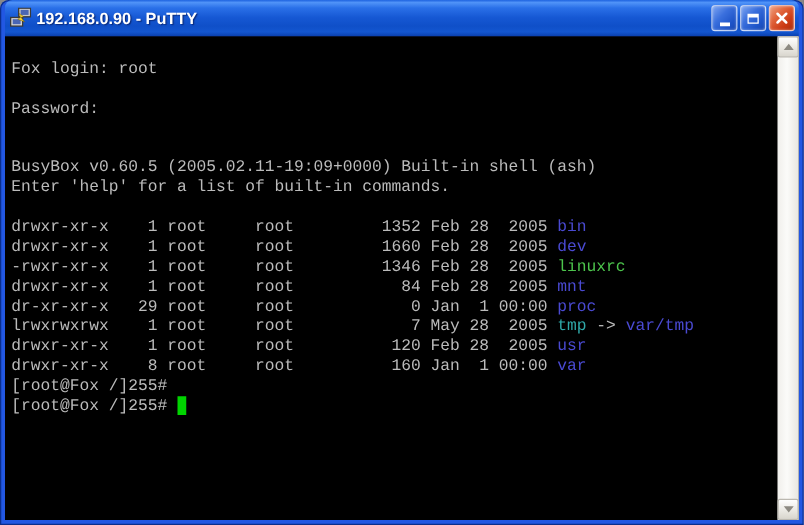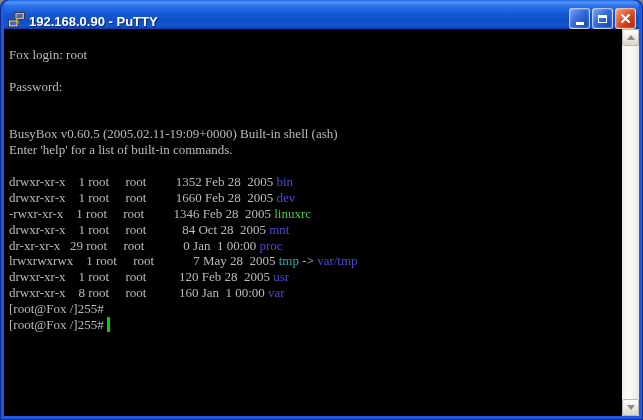--- a/index.html
+++ b/index.html
@@ -12,21 +12,21 @@
     padding:0 4px 4px;
     border-radius:7px 7px 0 0;
     box-shadow:inset 0 0 0 1px #0b2e8c;
     font-family:"Liberation Sans", sans-serif;
     overflow:hidden;
   }
 
   
   .titlebar{
     height:29px;
-    display:flex;align-items:flex-end;
+    display:flex;align-items:center;
     padding:0 3px 0 4px;
     background:linear-gradient(180deg,#1e63e0 0%,#5093f8 7%,#2a70e8 22%,#1658d4 48%,#0f4fc8 72%,#1356d0 88%,#0a3fae 100%);
     border-radius:6px 6px 0 0;
   }
   .title-icon{width:17px;height:17px;margin-right:4px;flex:0 0 auto;}
   .title-text{
     flex:1;
     color:#ffffff;font-weight:bold;font-size:13px;
     text-shadow:1px 1px 1px #0a2a7a;
     white-space:nowrap;overflow:hidden;
@@ -50,21 +50,21 @@
   
   .client{
     height:387px;
     display:flex;
     background:var(--background,#000);
   }
   .terminal{
     flex:1 1 auto;
     padding:2px 0 0 5px;
     overflow:hidden;
-    font-family:Liberation Serif, serif;
+    font-family:Liberation Mono, monospace;
     font-size:13px;
   }
   .term-line{
     white-space:pre;
     line-height:15.9px;
     height:15.9px;
   }
   .c-fg{color:var(--default-text,#bbbbbb);}
   .c-dir{color:var(--directory,#4a4ad2);}
   .c-link{color:var(--symlink,#2fa8a8);}
@@ -124,21 +124,21 @@
         <div class="term-line">&nbsp;</div>
         <div class="term-line"><span class="c-fg">Password:</span></div>
         <div class="term-line">&nbsp;</div>
         <div class="term-line">&nbsp;</div>
         <div class="term-line"><span class="c-fg">BusyBox v0.60.5 (2005.02.11-19:09+0000) Built-in shell (ash)</span></div>
         <div class="term-line"><span class="c-fg">Enter 'help' for a list of built-in commands.</span></div>
         <div class="term-line">&nbsp;</div>
         <div class="term-line"><span class="c-fg">drwxr-xr-x    1 root     root         1352 Feb 28  2005 </span><span class="c-dir">bin</span></div>
         <div class="term-line"><span class="c-fg">drwxr-xr-x    1 root     root         1660 Feb 28  2005 </span><span class="c-dir">dev</span></div>
         <div class="term-line"><span class="c-fg">-rwxr-xr-x    1 root     root         1346 Feb 28  2005 </span><span class="c-exec">linuxrc</span></div>
-        <div class="term-line"><span class="c-fg">drwxr-xr-x    1 root     root           84 Oct 28  2005 </span><span class="c-dir">mnt</span></div>
+        <div class="term-line"><span class="c-fg">drwxr-xr-x    1 root     root           84 Feb 28  2005 </span><span class="c-dir">mnt</span></div>
         <div class="term-line"><span class="c-fg">dr-xr-xr-x   29 root     root            0 Jan  1 00:00 </span><span class="c-dir">proc</span></div>
         <div class="term-line"><span class="c-fg">lrwxrwxrwx    1 root     root            7 May 28  2005 </span><span class="c-link">tmp</span><span class="c-fg"> -&gt; </span><span class="c-dir">var/tmp</span></div>
         <div class="term-line"><span class="c-fg">drwxr-xr-x    1 root     root          120 Feb 28  2005 </span><span class="c-dir">usr</span></div>
         <div class="term-line"><span class="c-fg">drwxr-xr-x    8 root     root          160 Jan  1 00:00 </span><span class="c-dir">var</span></div>
         <div class="term-line"><span class="c-fg">[root@Fox /]255#</span></div>
         <div class="term-line"><span class="c-fg">[root@Fox /]255# </span><span class="c-cursor"> </span></div>
       </div>
     <div class="scrollbar">
       <button class="sb-btn">
         <span class="arr-up"></span>

